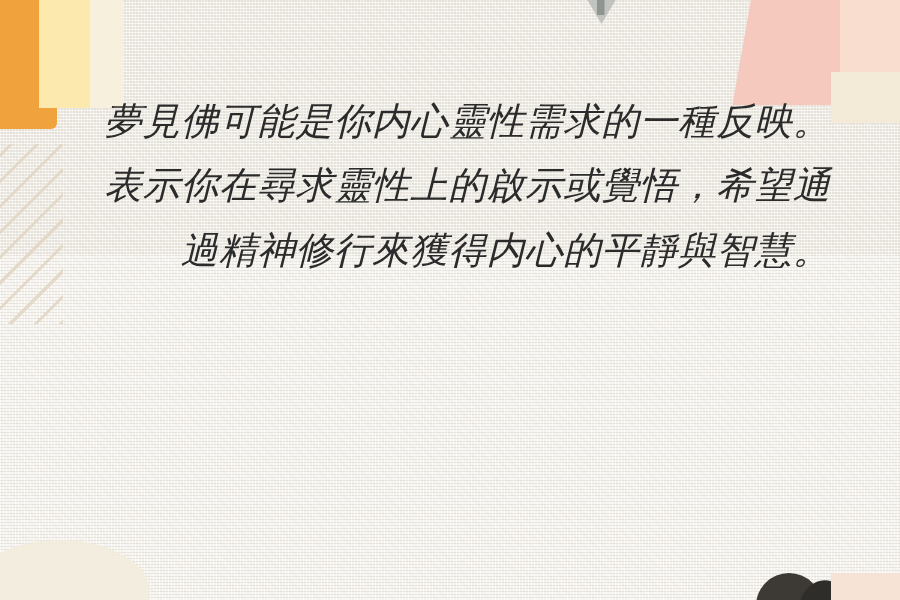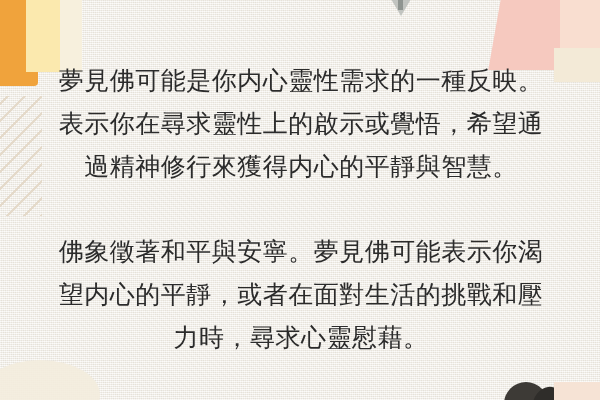--- a/index.html
+++ b/index.html
@@ -131,23 +131,24 @@
     padding: 34px 46px 18px 48px;
     box-sizing: border-box;
   }
 
   .paragraph {
     font-family: "DejaVu Sans", "Liberation Sans", sans-serif;
     font-size: 25px;
     line-height: 43px;
     color: #2b2b2b;
     letter-spacing: 0.5px;
-    text-align: center;
+    text-align: right;
     white-space: pre-wrap;
     word-break: break-all;
+    font-style: italic;
   }
 
   #paragraph-2 {
     margin-top: 42px;
   }
 </style>
 </head>
 <body>
 
 <div id="card">
@@ -166,16 +167,15 @@
   <div class="deco" id="deco-top-triangle"></div>
   <div class="deco" id="deco-top-sliver"></div>
 
   <div class="deco" id="deco-bottom-left-wash"></div>
   <div class="deco" id="deco-bottom-right-dark"></div>
   <div class="deco" id="deco-bottom-right-leaf"></div>
   <div class="deco" id="deco-bottom-right-band"></div>
 
   <div id="content">
     <p class="paragraph" id="paragraph-1">夢見佛可能是你内心靈性需求的一種反映。表示你在尋求靈性上的啟示或覺悟，希望通過精神修行來獲得内心的平靜與智慧。</p>
-    <p class="paragraph" id="paragraph-2">佛象徵著和平與安寧。夢見佛可能表示你渴望内心的平靜，或者在面對生活的挑戰和壓力時，尋求心靈慰藉。</p>
   </div>
 
 </div>
 
 </body></html>

